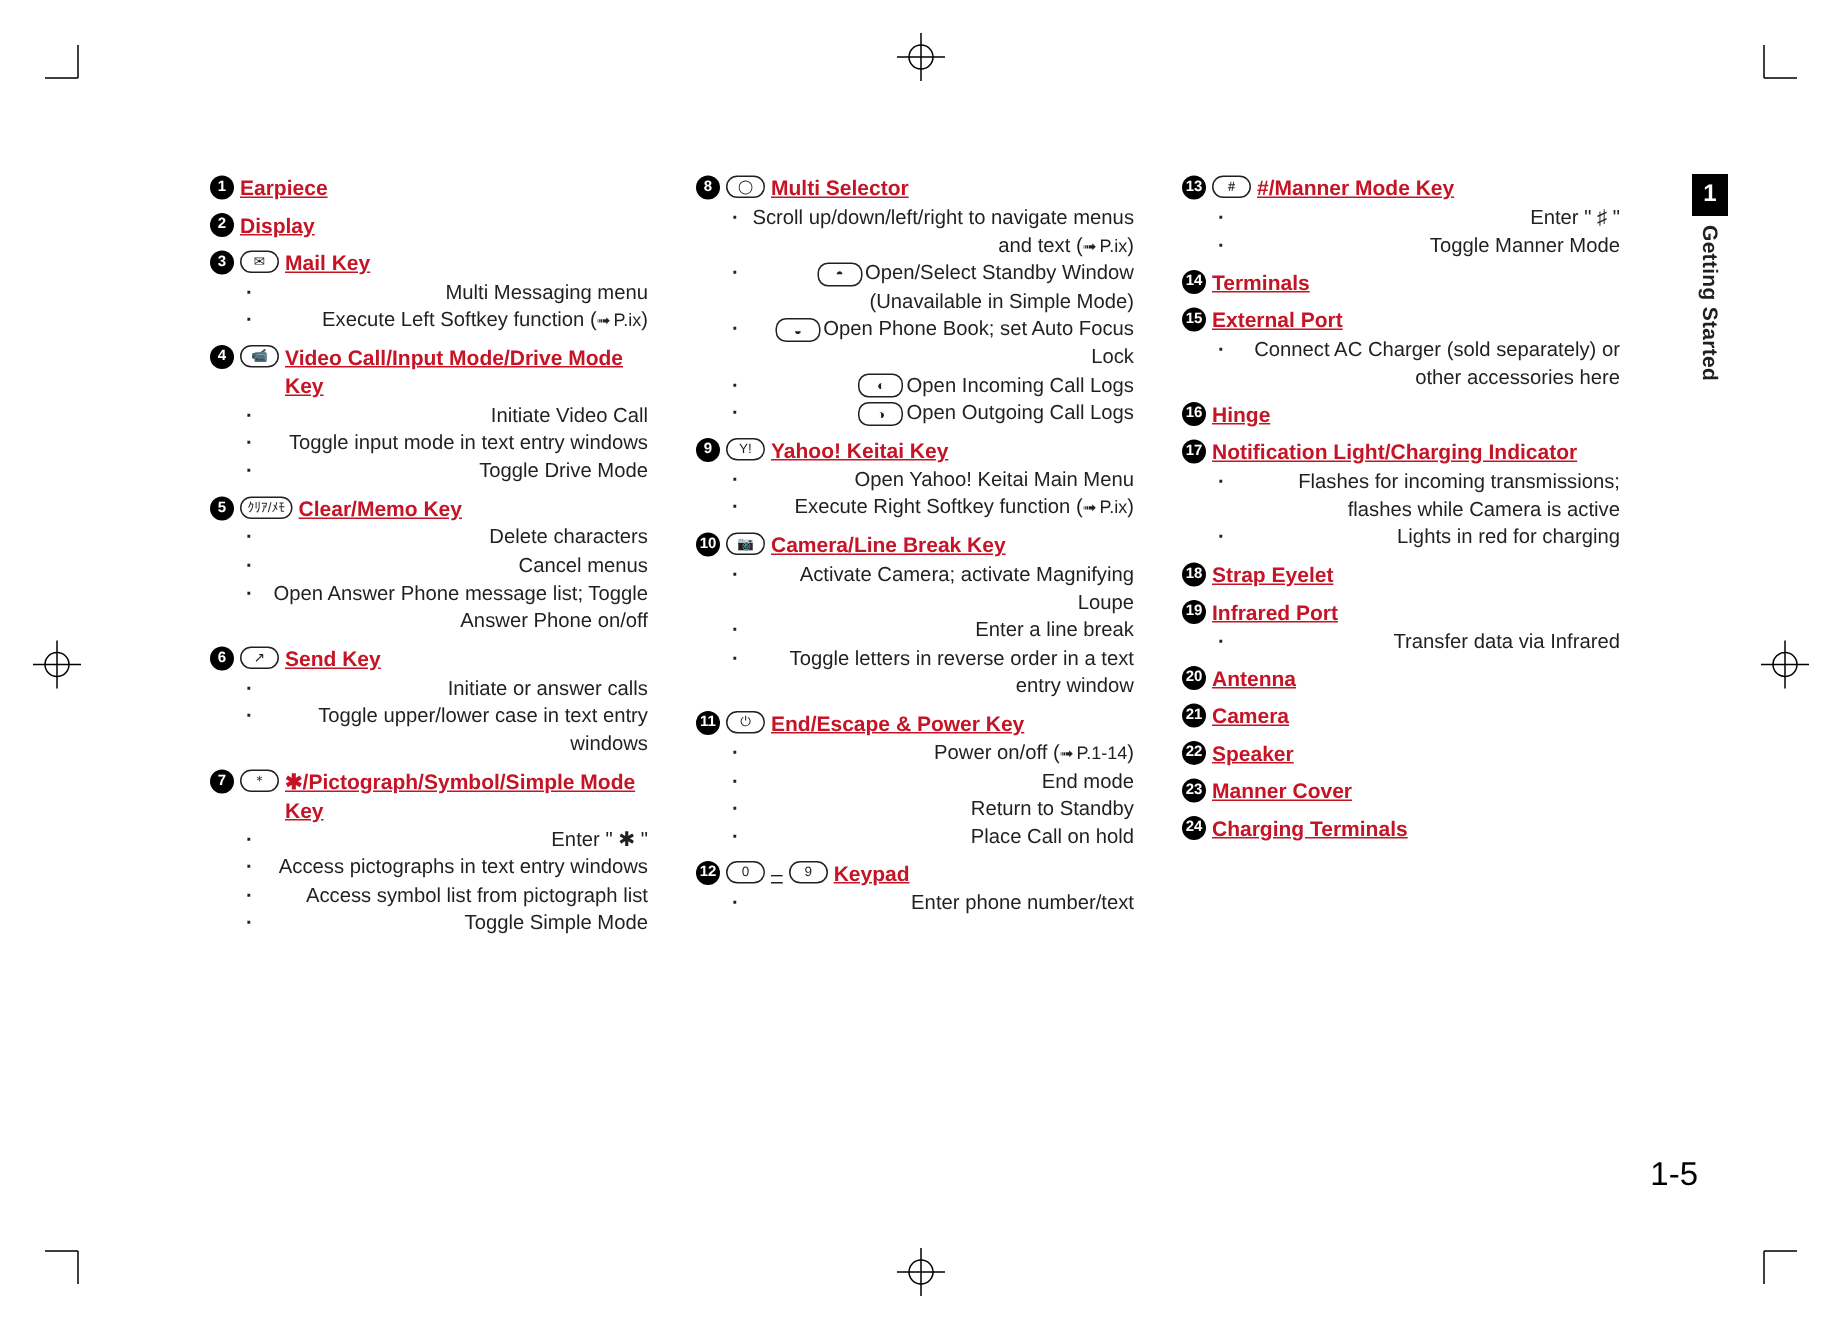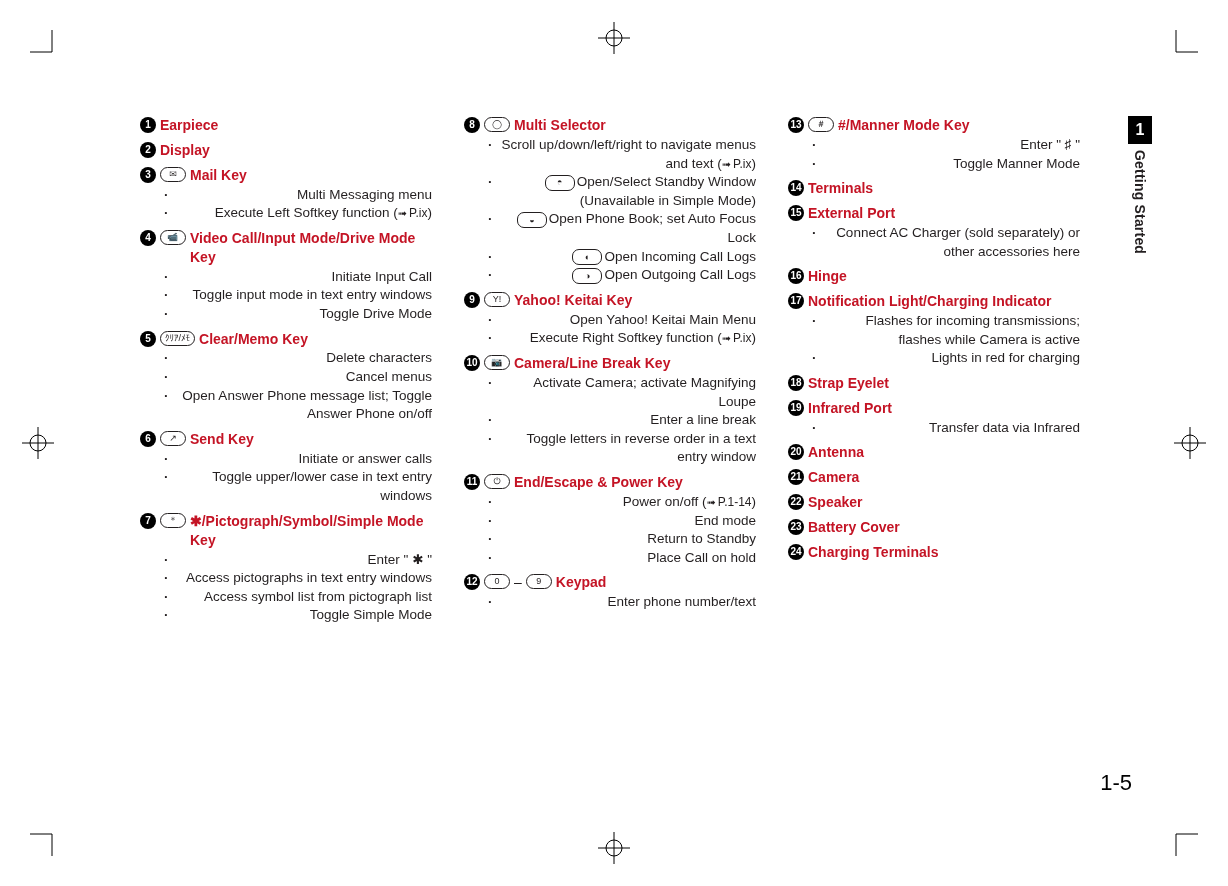--- a/index.html
+++ b/index.html
@@ -118,20 +118,21 @@
     line-height: 13px;
     padding: 0 4px;
     margin-top: 1px;
     font-family: Arial, sans-serif;
     box-sizing: border-box;
     background:#fff;
   }
   .entry .title {
     font-weight: 700;
     color: #c41425;
+    text-decoration: underline;
   }
 
   .sub {
     margin: 1px 0 1px 22px;
     padding-left: 0;
     list-style: none;
     text-align: right;
   }
   .sub > li {
     position: relative;
@@ -252,21 +253,21 @@
           <li><span>Execute Left Softkey function (</span><span class="ref">P.ix</span><span>)</span></li>
         </ul>
       </div>
       <div class="entry">
         <div class="head">
           <span class="bullet">4</span>
           <span class="keyicon">📹</span>
           <span class="title"> Video Call/Input Mode/Drive Mode Key</span>
         </div>
         <ul class="sub">
-          <li><span>Initiate Input Call</span></li>
+          <li><span>Initiate Video Call</span></li>
           <li><span>Toggle input mode in text entry windows</span></li>
           <li><span>Toggle Drive Mode</span></li>
         </ul>
       </div>
       <div class="entry">
         <div class="head">
           <span class="bullet">5</span>
           <span class="keyicon">ｸﾘｱ/ﾒﾓ</span>
           <span class="title">Clear/Memo Key</span>
         </div>
@@ -437,21 +438,21 @@
       </div>
       <div class="entry">
         <div class="head">
           <span class="bullet">22</span>
           <span class="title">Speaker</span>
         </div>
       </div>
       <div class="entry">
         <div class="head">
           <span class="bullet">23</span>
-          <span class="title">Battery Cover</span>
+          <span class="title">Manner Cover</span>
         </div>
       </div>
       <div class="entry">
         <div class="head">
           <span class="bullet">24</span>
           <span class="title">Charging Terminals</span>
         </div>
       </div>
     </div>
 </div>

